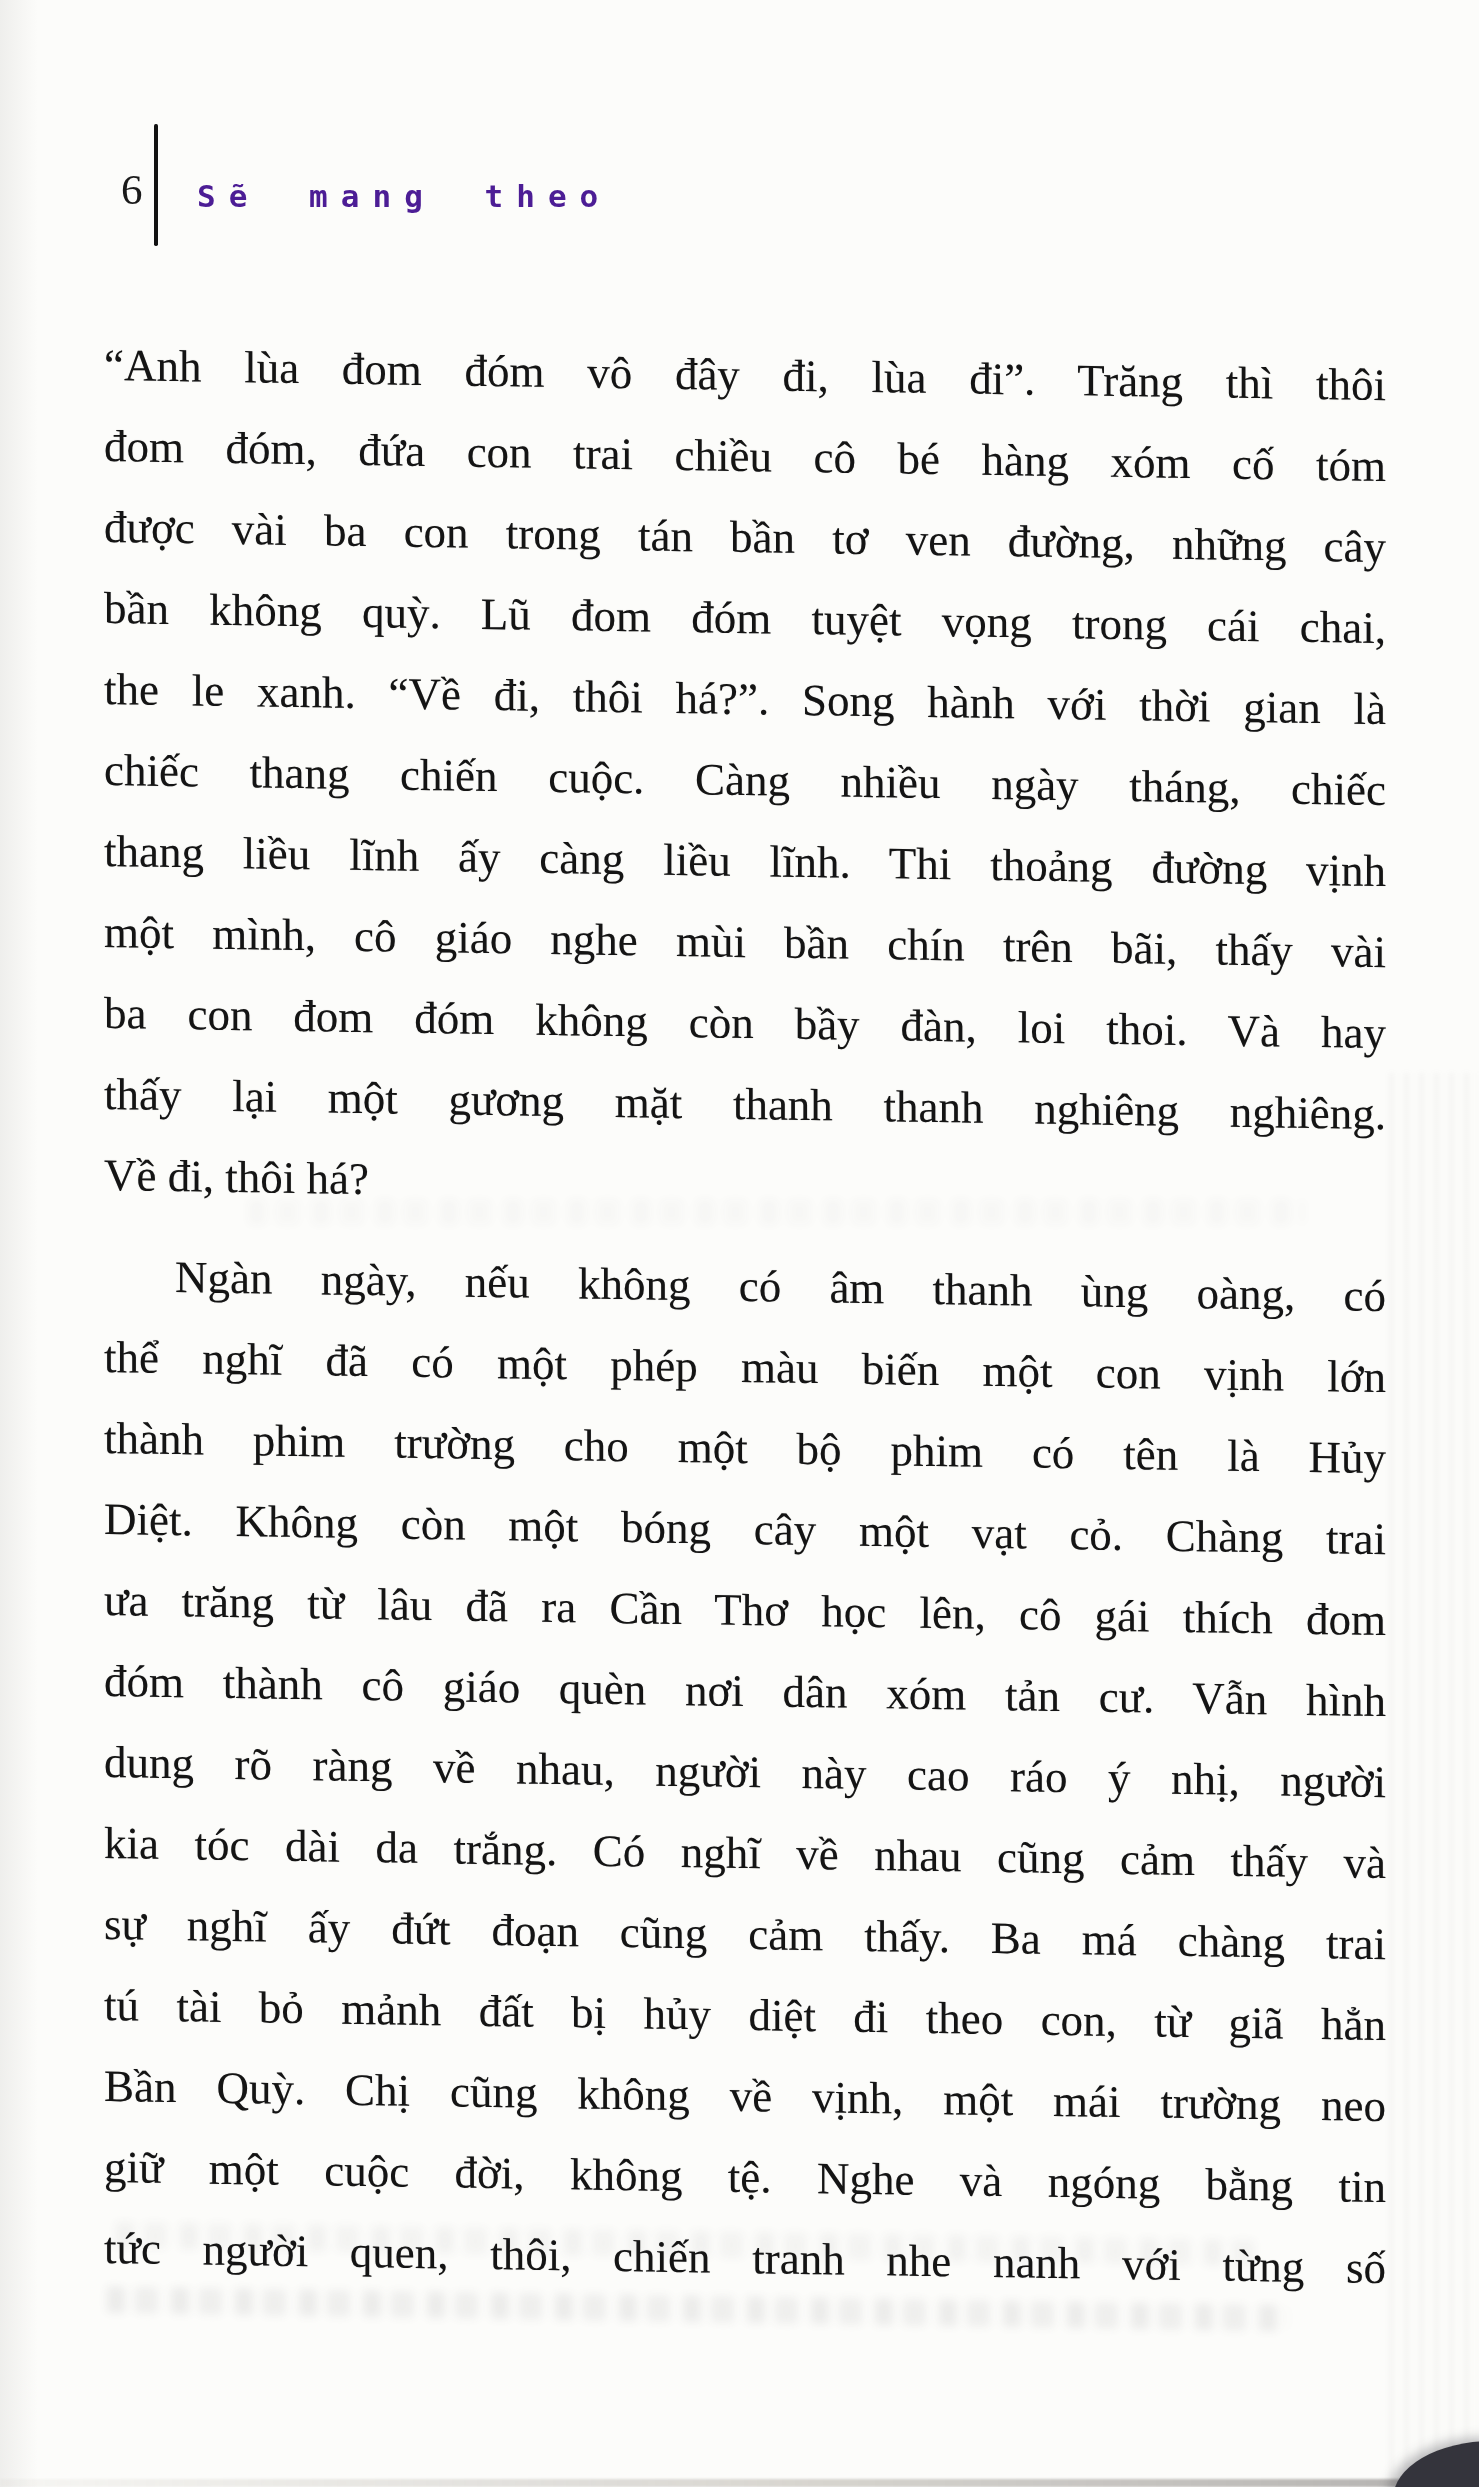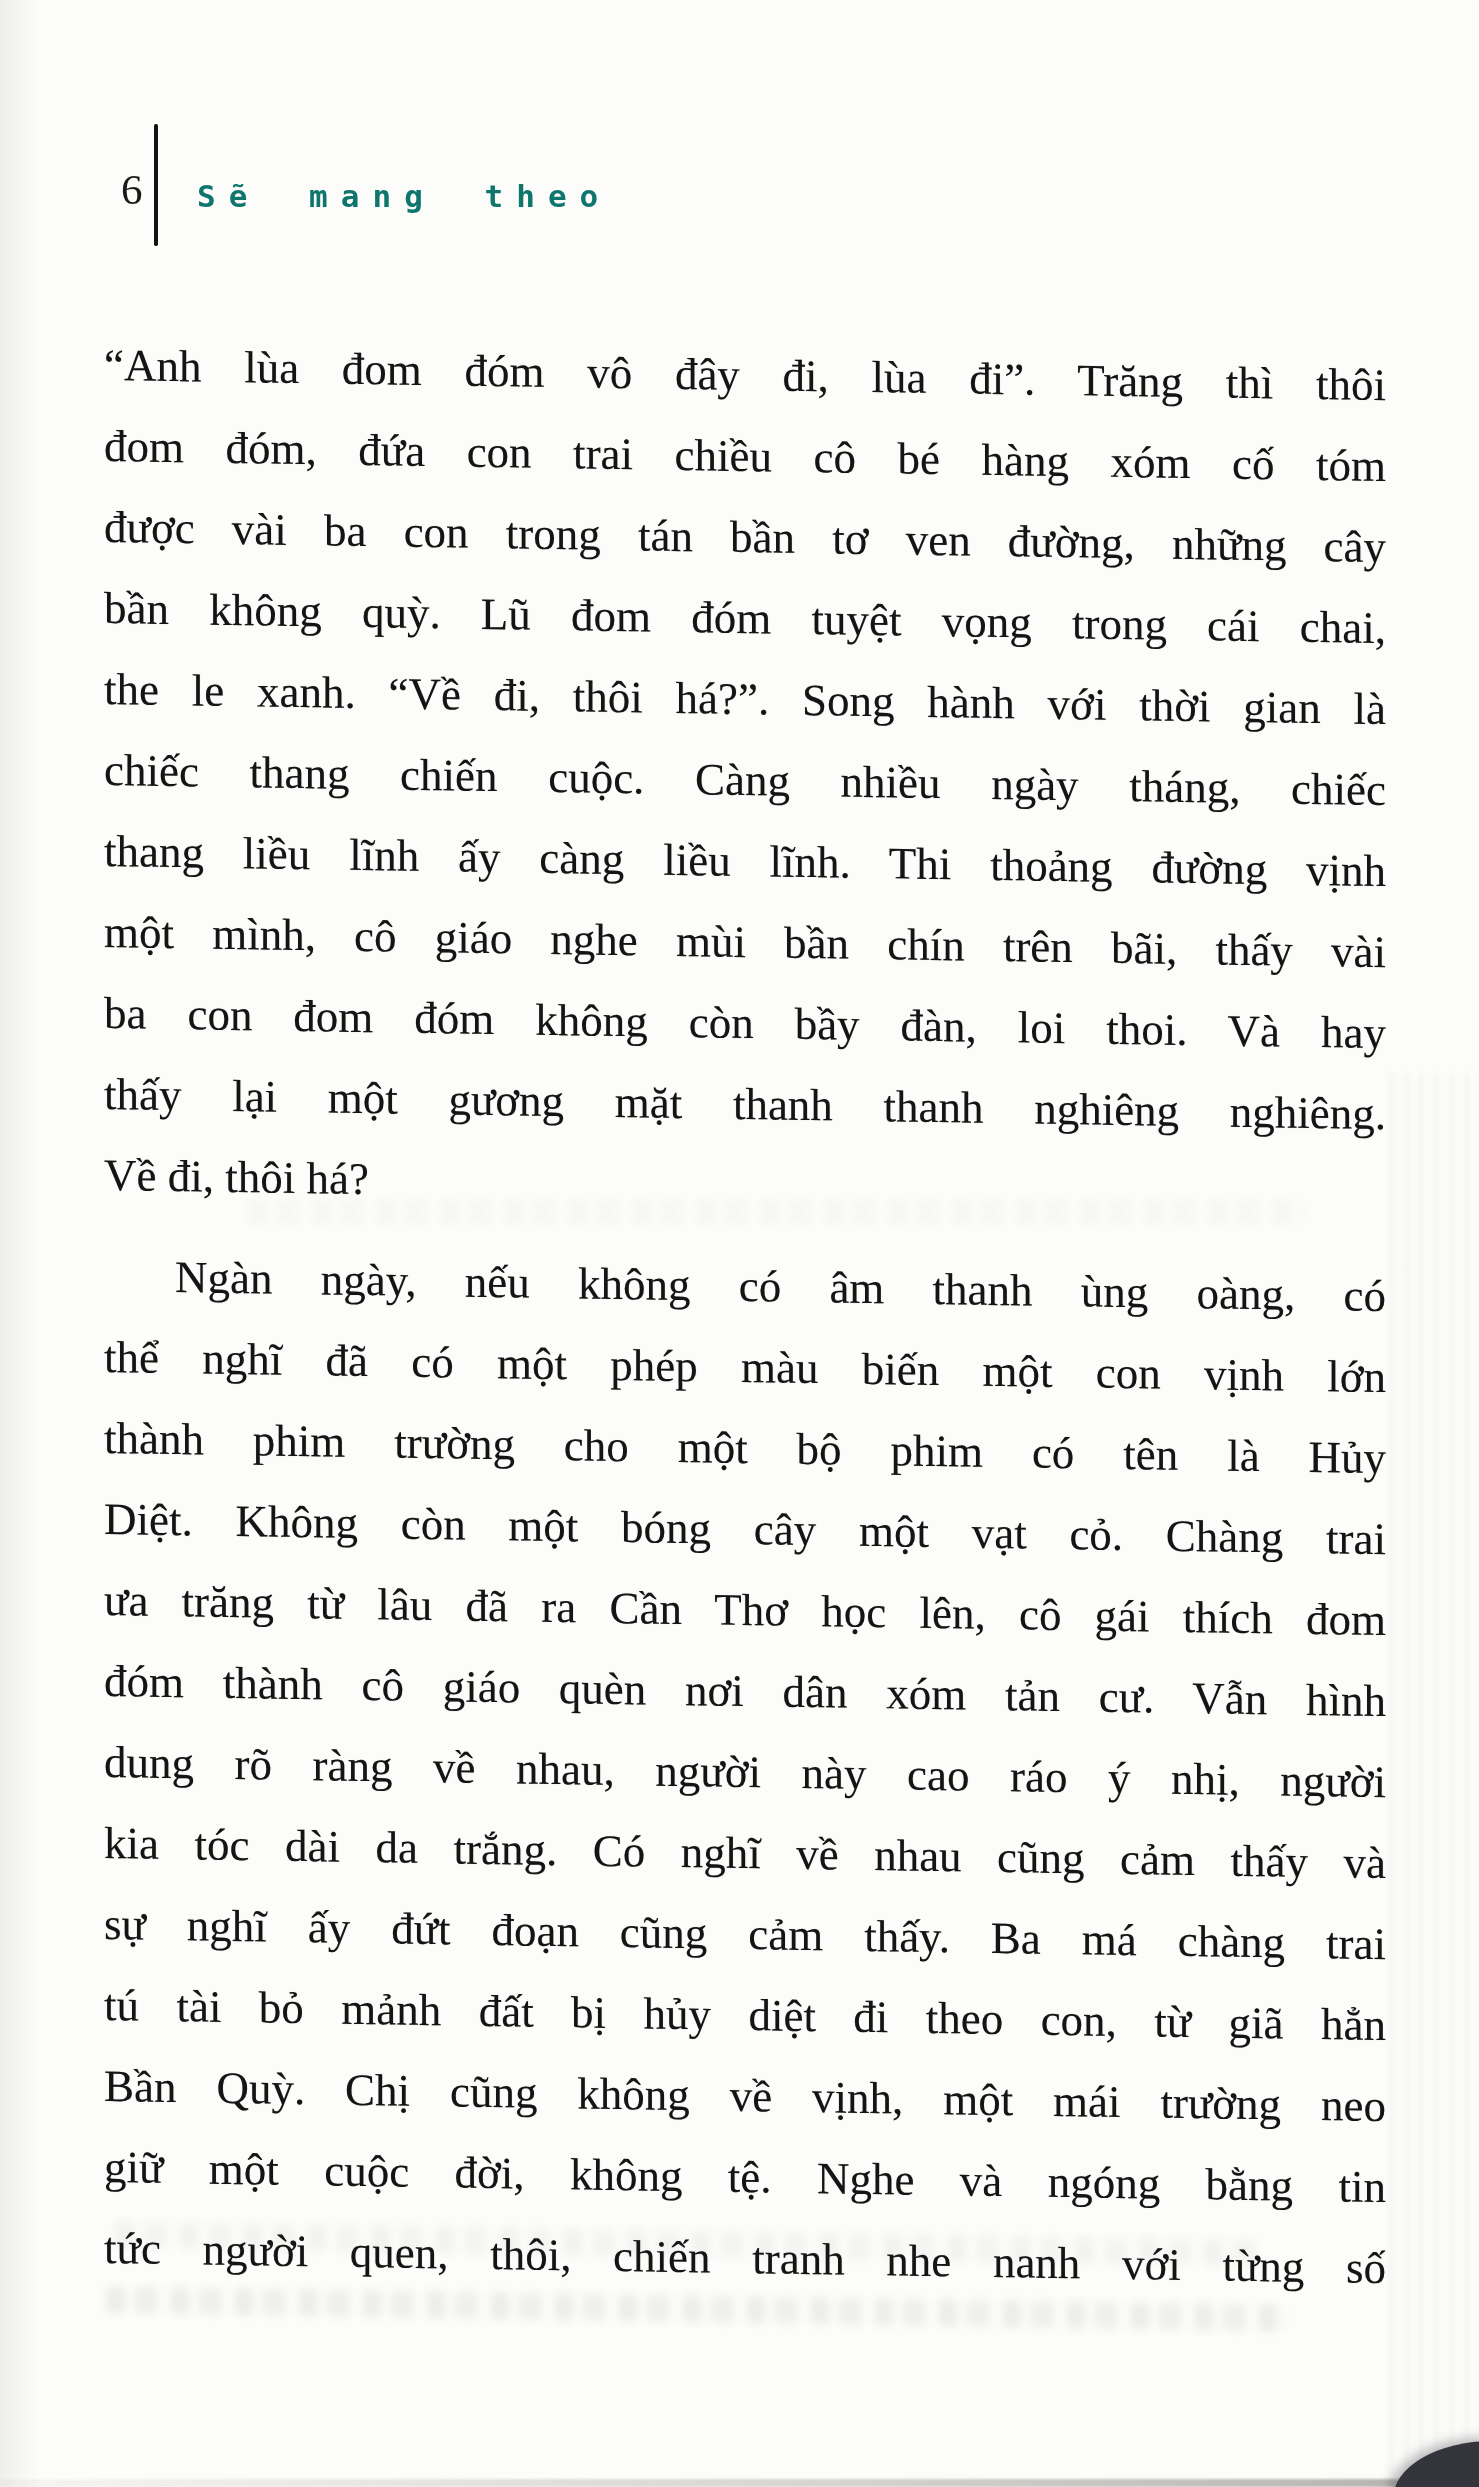--- a/index.html
+++ b/index.html
@@ -43,21 +43,21 @@
     position:absolute;left:121px;top:165px;
     font-size:43px;font-weight:400;color:#1a1a1a;
   }
   .header-bar{
     position:absolute;left:154px;top:124px;width:4.1px;height:122px;
     background:#121212;border-radius:1.7px;
   }
   .running-title{
     position:absolute;left:197px;top:178px;
     font-family:"DejaVu Sans Mono","Liberation Mono",monospace;
-    font-size:31px;font-weight:600;color:#0f766e;
+    font-size:31px;font-weight:600;color:#4c1d95;
     letter-spacing:0.42em;word-spacing:0.55em;
     white-space:nowrap;
   }
   
   .body-text{
     position:absolute;left:104px;top:325px;width:1282px;
     transform:skewY(0.9deg);
     transform-origin:0 0;
     font-size:45px;
     line-height:81px;

